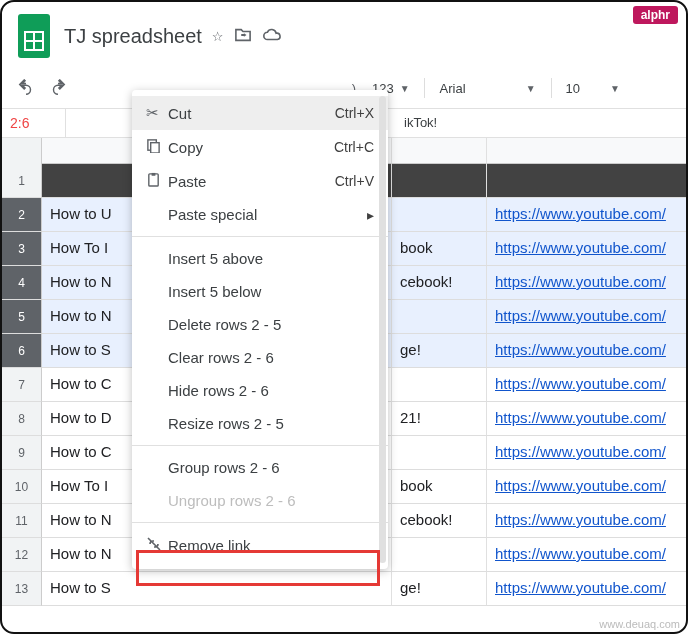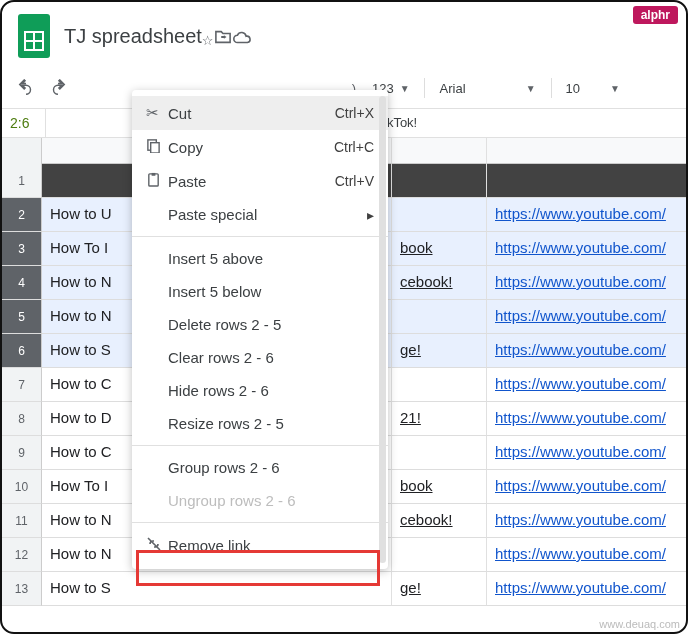--- a/index.html
+++ b/index.html
@@ -36,58 +36,58 @@
 
   
   .header { padding: 8px 12px 0 12px; }
   .title-row { display: flex; align-items: center; gap: 10px; }
   .logo {
     width: 40px; height: 52px;
     display: flex; align-items: center; justify-content: center;
   }
   .logo svg { width: 36px; height: 48px; }
   .title-block { flex: 1; }
-  .doc-title-row { display: flex; align-items: flex-end; gap: 0; }
+  .doc-title-row { display: flex; align-items: center; gap: 10px; }
   .doc-title { font-size: 20px; color: #3c4043; }
   .title-icon { color: #5f6368; cursor: pointer; }
   .menubar { display: flex; gap: 4px; margin-top: 4px; margin-left: 50px; }
   .menubar span { padding: 4px 8px; color: #3c4043; cursor: pointer; font-size: 15px; }
   .lastedit { text-decoration: underline; color: #5f6368; }
 
   
   .toolbar {
     display: flex; align-items: center; gap: 4px;
     padding: 6px 10px;
     border-bottom: 1px solid #e0e0e0;
     margin-top: 6px;
   }
   .tb-btn { width: 28px; height: 28px; display:flex;align-items:center;justify-content:center;color:#5f6368;cursor:pointer;}
   .tb-sep { width:1px; height:20px; background:#ddd; margin:0 4px;}
   .tb-select { display:flex;align-items:center;gap:6px;padding:0 6px;color:#3c4043;cursor:pointer;}
   .tb-select .chev { font-size:10px;color:#5f6368;}
 
   
   .fbar { display:flex; border-bottom:1px solid #e0e0e0; }
-  .namebox { width:44px; padding:6px 8px; font-size:14px; color:#4d7c0f; border-right:1px solid #e0e0e0; }
+  .namebox { width:64px; padding:6px 8px; font-size:14px; color:#ef4444; border-right:1px solid #e0e0e0; }
   .fx { padding:6px 10px; color:#5f6368; }
   .fval { padding:6px 0; color:#3c4043; flex:1; }
 
   
   .grid { position: relative; }
   .corner { width:40px; height:26px; background:#f1f3f4; border-right:1px solid #ccc;}
   .rownum-col { width:40px; }
   .rownum { height:34px; display:flex;align-items:center;justify-content:center; background:#f1f3f4; border-bottom:1px solid #ddd; border-right:1px solid #ccc; color:#5f6368; font-size:12px;}
   .rownum.sel { background:#5f6368; color:#fff; }
   .row { display:flex; height:34px; }
   .cell { border-bottom:1px solid #ddd; border-right:1px solid #e0e0e0; padding:7px 8px; font-size:15px; color:#202124; white-space:nowrap; overflow:hidden; }
   .cell.link { color:#1155cc; text-decoration:underline; cursor:pointer; }
   .row.sel .cell { background:#e8f0fe; }
   .row.hdr .cell { background:#424242; color:#fff; font-weight:bold; }
   .colA { width:350px; }
-  .colB { width:95px;text-decoration:underline; }
+  .colB { width:95px; }
   .colC { width:260px; }
 
   
   .ctxmenu {
     position:absolute;
     left:130px; top:88px;
     width:256px;
     background:#fff;
     border-radius:4px;
     box-shadow:0 2px 10px rgba(0,0,0,0.25);

